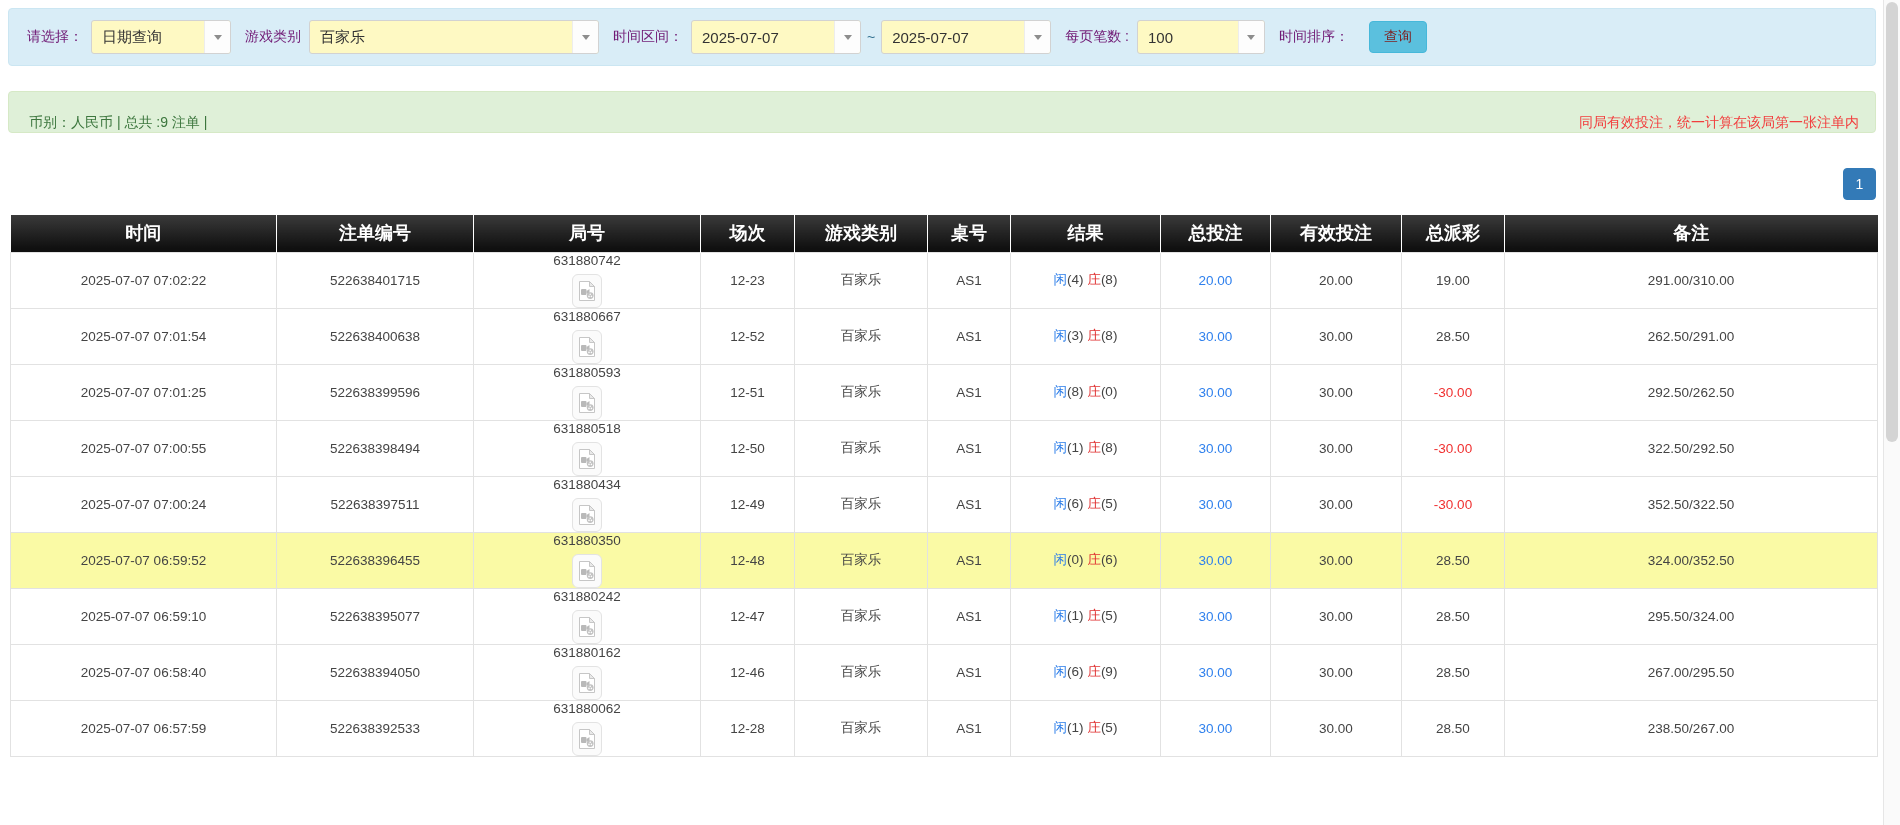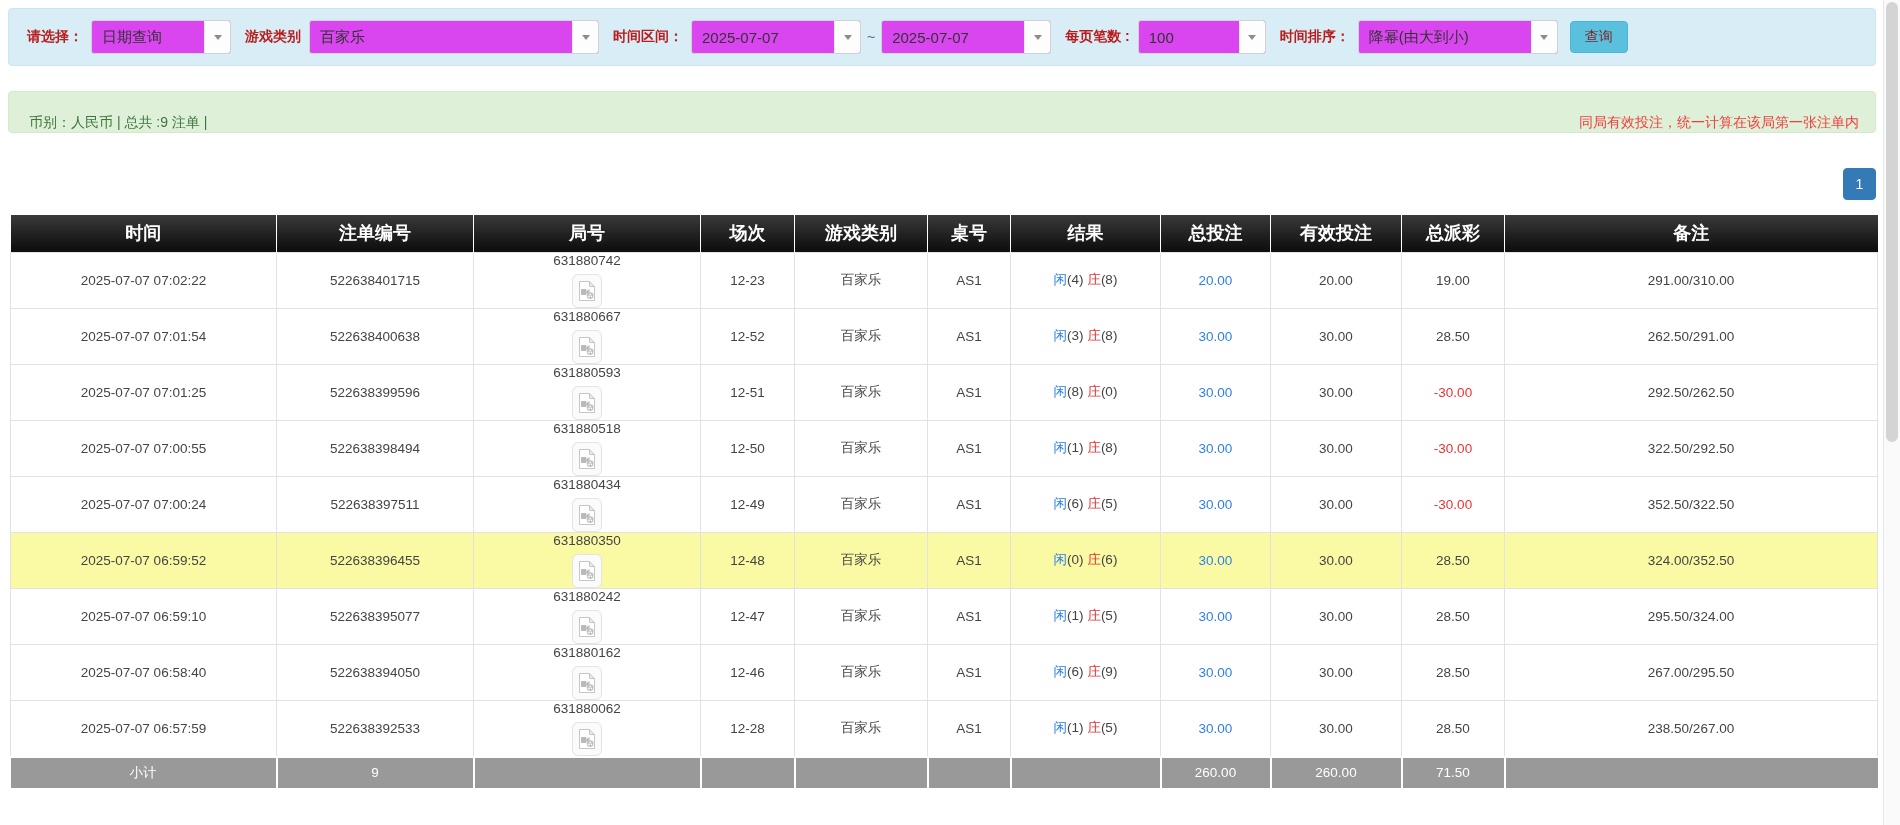--- a/index.html
+++ b/index.html
@@ -9,26 +9,26 @@
     background:#ffffff; font-family:"Liberation Sans", sans-serif;
   }
 
   
   .filter-panel {
     position:absolute; left:8px; top:8px; right:24px; height:58px;
     background:#d9edf7; border:1px solid #cbe6f2; border-radius:4px;
     display:flex; align-items:center; padding:0 10px;
   }
   .flabel {
-    font-size:14px; font-weight:bold; color:#b91c1c;
+    font-size:14px; font-weight:normal; color:#701a75;
     margin:0 8px 0 14px; white-space:nowrap;
   }
   .flabel.first { margin-left:8px; }
   .combo {
-    height:34px; background:#d946ef; border:1px solid #d2d2d2; border-radius:3px;
+    height:34px; background:#fef9c3; border:1px solid #d2d2d2; border-radius:3px;
     display:flex; align-items:stretch; overflow:hidden;
   }
   .combo .txt {
     flex:1; display:flex; align-items:center; padding:0 10px;
     font-size:15px; color:#333; white-space:nowrap; overflow:hidden;
   }
   .combo .arrow-btn {
     width:26px; border-left:1px solid #ededed; background:#fdfdfd;
     display:flex; align-items:center; justify-content:center; cursor:pointer;
   }
@@ -143,26 +143,20 @@
 
   <span class="flabel">每页笔数 :</span>
   <div class="combo w110">
     <span class="txt">100</span>
     <span class="arrow-btn">
         <i class="tri-down"></i>
       </span>
   </div>
 
   <span class="flabel">时间排序：</span>
-  <div class="combo w200">
-    <span class="txt">降幂(由大到小)</span>
-    <span class="arrow-btn">
-        <i class="tri-down"></i>
-      </span>
-  </div>
 
   <button class="query-btn">查询</button>
 </div>
 
 <div class="summary-bar">
   <span class="summary-left">币别：人民币 | 总共 :9 注单 |</span>
   <span class="summary-right">同局有效投注，统一计算在该局第一张注单内</span>
 </div>
 
 <div class="pagination">
@@ -501,32 +495,19 @@
     </td>
     <td>
       <a class="bet-link">30.00</a>
     </td>
     <td>30.00</td>
     <td class="payout">28.50</td>
     <td>238.50/267.00</td>
   </tr>
       </tbody>
     <tfoot>
-      <tr>
-        <td>小计</td>
-        <td>9</td>
-        <td></td>
-        <td></td>
-        <td></td>
-        <td></td>
-        <td></td>
-        <td>260.00</td>
-        <td>260.00</td>
-        <td>71.50</td>
-        <td></td>
-      </tr>
     </tfoot>
   </table>
 </div>
 
 <div class="scrollbar-track">
   <div class="scrollbar-thumb"></div>
 </div>
 
 </body></html>

